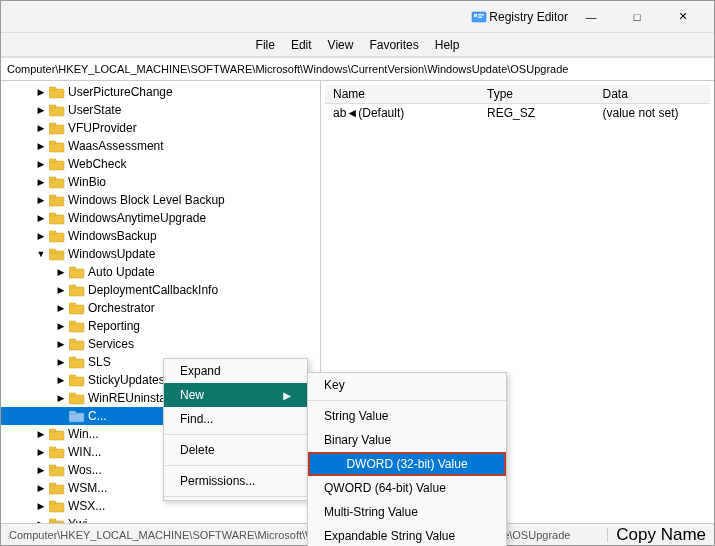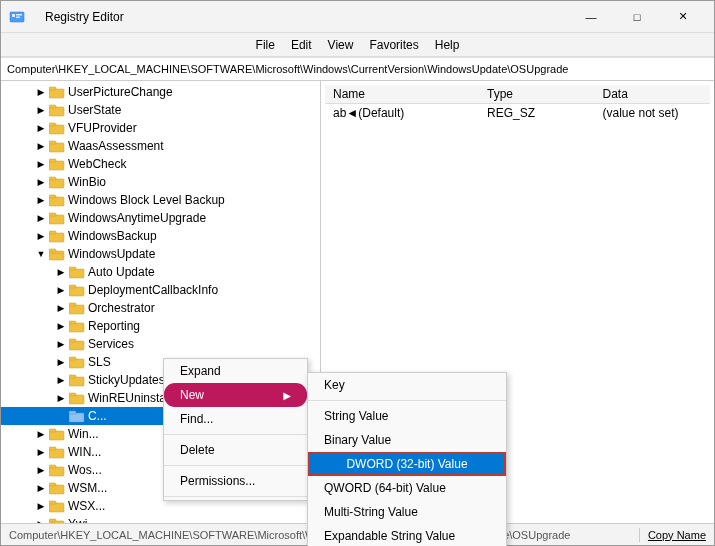--- a/index.html
+++ b/index.html
@@ -29,22 +29,23 @@
       height: 32px;
       display: flex;
       align-items: center;
       padding: 0 8px;
       border-bottom: 1px solid #ddd;
       flex-shrink: 0;
     }
     .title-bar-left {
       display: flex;
       align-items: center;
-      gap: 20px;
+      gap: 2px;
       flex: 1;
+      justify-content: flex-end;
     }
     .title-text {
       font-size: 12px;
       color: #000;
     }
     .title-controls {
       display: flex;
       gap: 0;
     }
     .title-btn {
@@ -180,21 +181,21 @@
     }
     .ctx-item {
       padding: 5px 16px;
       cursor: pointer;
       color: #000;
       position: relative;
       display: flex;
       align-items: center;
       justify-content: space-between;
     }
-    .ctx-item.highlighted { background: #be185d; color: #fff; border-radius: 11px; }
+    .ctx-item.highlighted { background: #0f766e; color: #fff; }
     .ctx-separator {
       height: 1px;
       background: #ddd;
       margin: 3px 0;
     }
     .ctx-arrow {
       font-size: 10px;
     }
 
     
@@ -504,21 +505,21 @@
             <td>(value not set)</td>
           </tr>
         </tbody>
       </table>
     </div>
   </div>
 
   <div class="status-bar">
     <span style="font-size:11px;color:#555;flex:1;overflow:hidden;text-overflow:ellipsis;white-space:nowrap;">Computer\HKEY_LOCAL_MACHINE\SOFTWARE\Microsoft\Windows\CurrentVersion\WindowsUpdate\OSUpgrade</span>
     <div class="status-separator"></div>
-    <span style="font-size:11px;color:#000;text-decoration:underline;">Copy Name</span>
+    <span style="font-size:17px;color:#000;">Copy Name</span>
   </div>
 
   <div class="context-menu-overlay">
 
     <div class="ctx-menu-1">
       <div class="ctx-item">
         <span>Expand</span>
       </div>
       <div class="ctx-item highlighted">
         <span>New</span>

